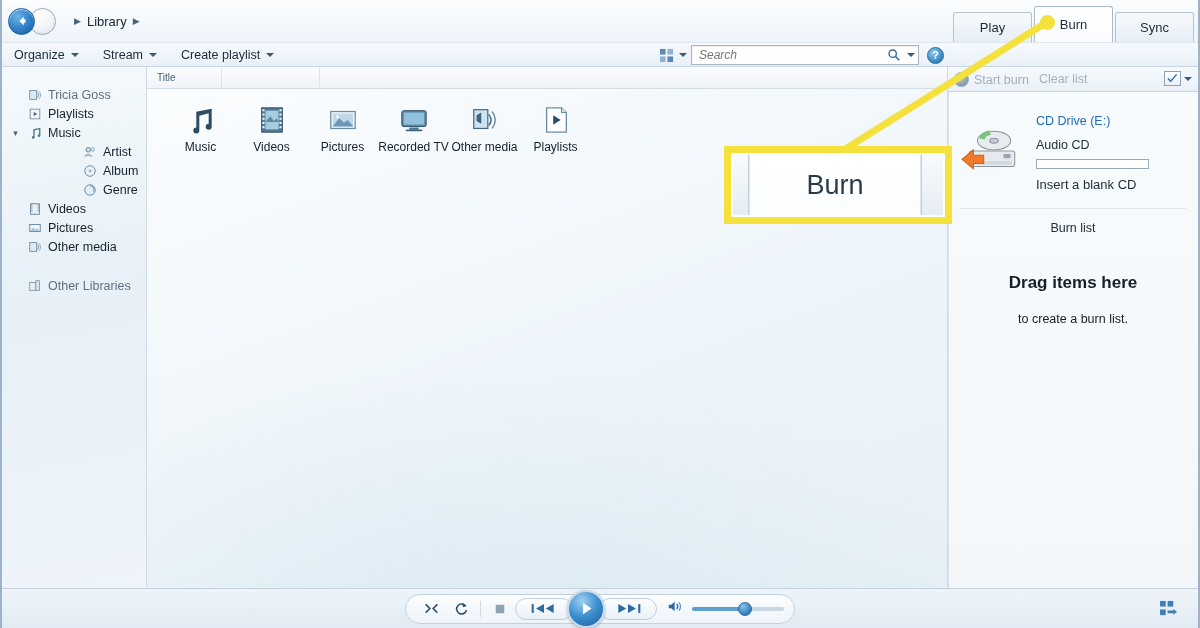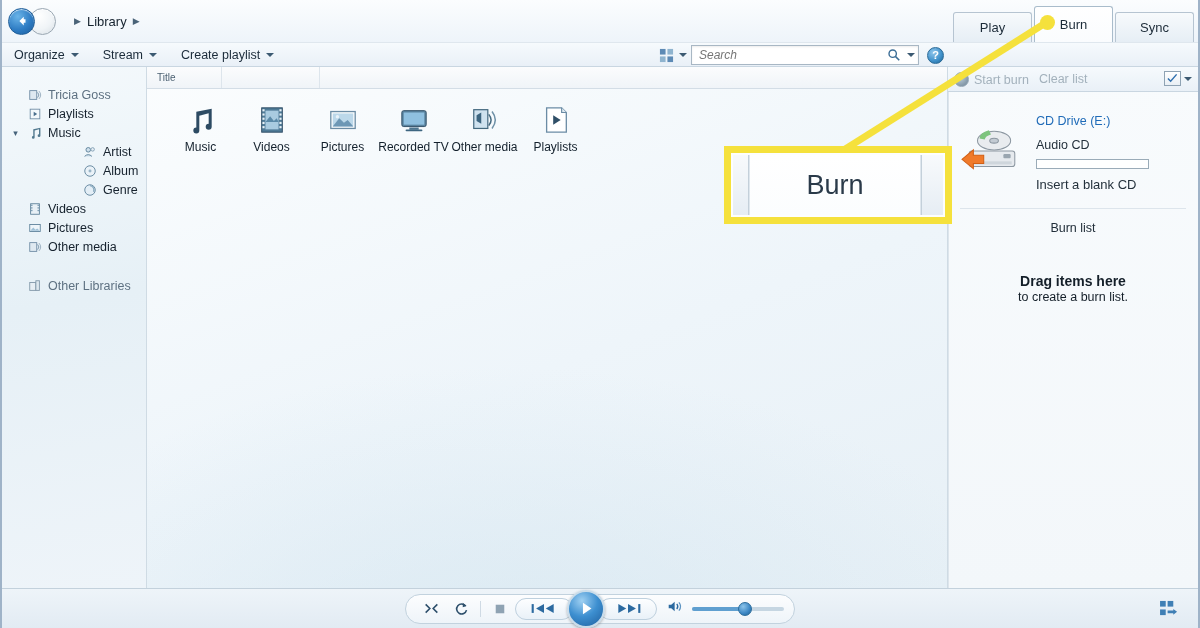--- a/index.html
+++ b/index.html
@@ -225,21 +225,21 @@
   .capbar {
     width: 113px; height: 10px;
     background:#ffffff; border:1px solid #9aabb8;
     margin-bottom: 8px;
   }
   .drive-hint { font-size:13px; color:#24313c; }
 
   .rp-divider { height:1px; background:#dde5ec; margin: 16px 12px 0 12px; }
   .burnlist-label { text-align:center; font-size:12.5px; color:#222f3a; padding-top:12px; }
   .drag-zone { text-align:center; padding-top: 38px; }
-  .drag-bold { font-size:14px; font-weight:bold; color:#141f29; margin-bottom:1px; }
+  .drag-bold { font-size:17px; font-weight:bold; color:#141f29; margin-bottom:19px; }
   .drag-sub { font-size:12.5px; color:#141f29; }
   .rp-vline { position:absolute; left:0; top:25px; bottom:0; width:1px; background:#dde5ec; }
 
   
   .callout-line {
     position:absolute; left:0; top:0; width:1200px; height:628px;
     pointer-events:none; z-index: 40;
   }
   .callout-box {
     position:absolute; left:722px; top:146px;

